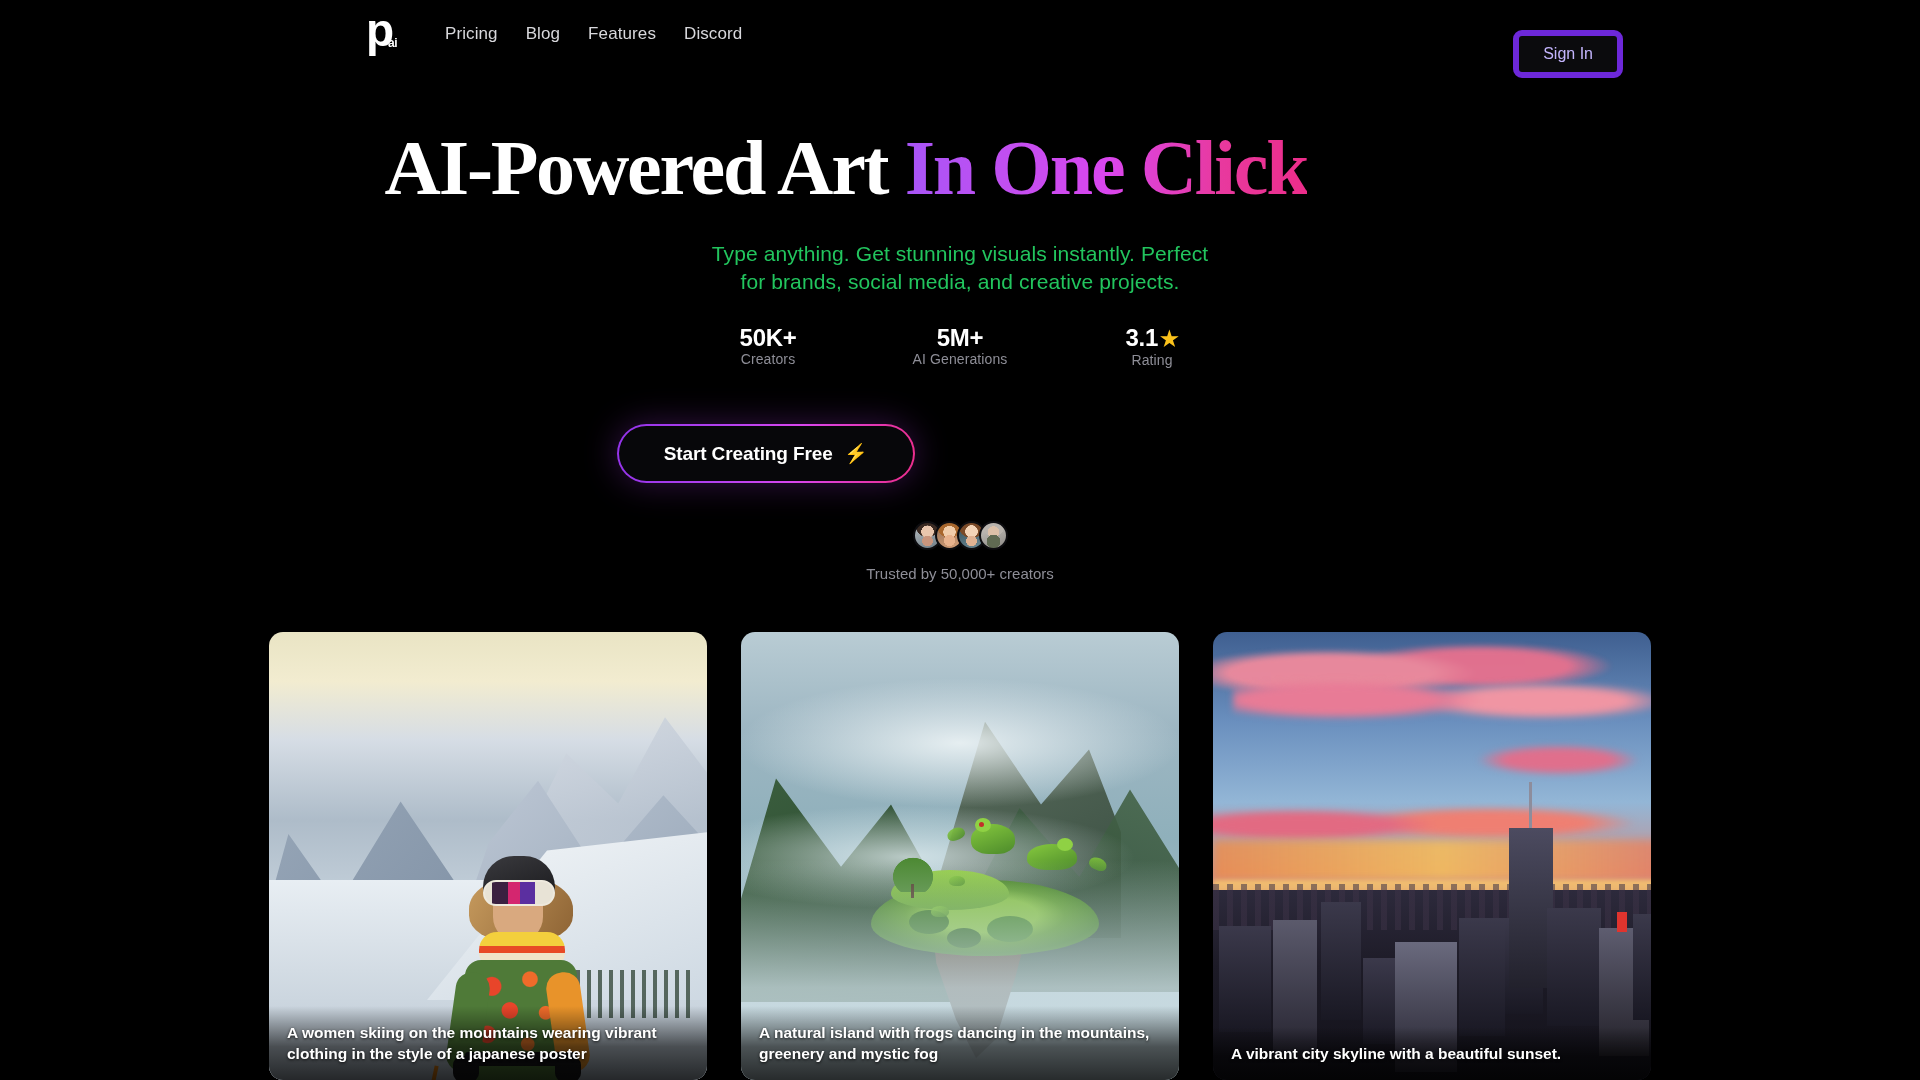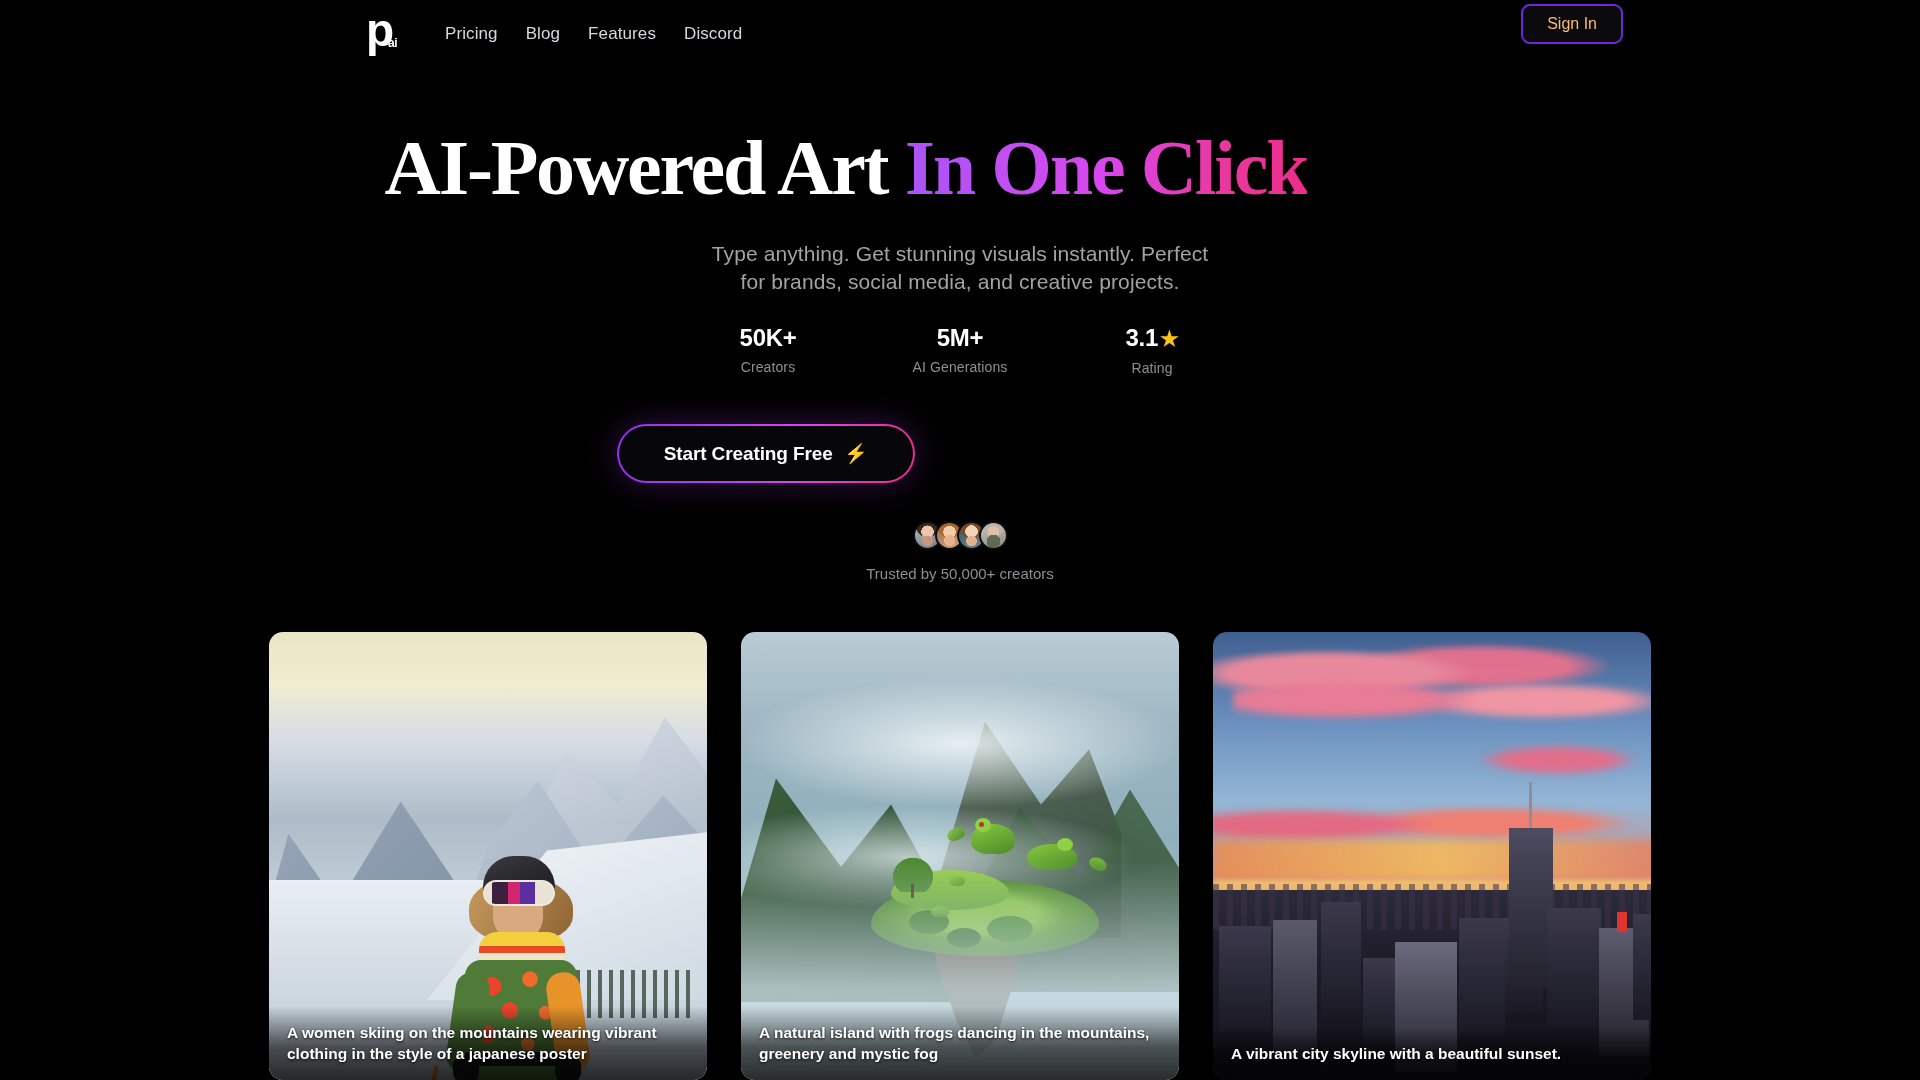--- a/index.html
+++ b/index.html
@@ -32,25 +32,25 @@
   }
   .nav-links {
     position:absolute; left:445px; top:24px;
     display:flex; gap:28px;
   }
   .nav-link {
     font-size:17px; color:#d8d8dc; text-decoration:none;
     letter-spacing:0.1px; cursor:pointer;text-align:right;
   }
   .signin {
-    position:absolute; right:297px; top:4px;
+    position:absolute; right:297px; top:30px;
     padding:9px 24px;
-    font-size:16px; color:#fdba74; font-weight:400;
+    font-size:16px; color:#c4b5fd; font-weight:400;
     background:#0b0b0d;
-    border:2px solid #6d28d9;
+    border:6px solid #6d28d9;
     border-radius:9px;
     cursor:pointer;
   }
 
   
   .hero { position:absolute; top:0; left:0; width:1920px; }
   .headline {
     position:absolute; top:122px; left:0; width:1692px;
     text-align:center;
     font-size:78px; font-weight:bold;
@@ -60,36 +60,36 @@
     font-family:Liberation Serif, serif;
   }
   .grad {
     background:linear-gradient(90deg,#a855f7 0%,#c44ef0 28%,#d946ef 50%,#e8399f 78%,#ec2d8a 100%);
     -webkit-background-clip:text; background-clip:text;
     -webkit-text-fill-color:transparent; color:transparent;
   }
   .sub {
     position:absolute; top:240px; left:0; width:1920px;
     text-align:center;
-    font-size:21px; line-height:28px; color:#a3a3a3;
+    font-size:21px; line-height:28px; color:#22c55e;
     letter-spacing:0.1px;
   }
 
   .stats {
     position:absolute; top:325px; left:0; width:1920px;
     display:flex; justify-content:center; gap:62px;
   }
   .stat { text-align:center; width:130px; }
   .stat-val {
     font-size:24px; font-weight:bold; color:#ffffff; letter-spacing:-0.3px;
     line-height:26px; white-space:nowrap;
   }
   .stat-star { color:#fbc21b; font-size:21px; margin-left:2px; }
   .stat-lab {
-    margin-top:8px; font-size:14px; color:#8e8e97; letter-spacing:0.1px;
+    margin-top:0; font-size:14px; color:#8e8e97; letter-spacing:0.1px;
   }
 
   .cta-wrap {
     position:absolute; top:424px; left:0; width:1532px;
     display:flex; justify-content:center;
   }
   .cta {
     position:relative;
     padding:2px;
     border-radius:999px;

